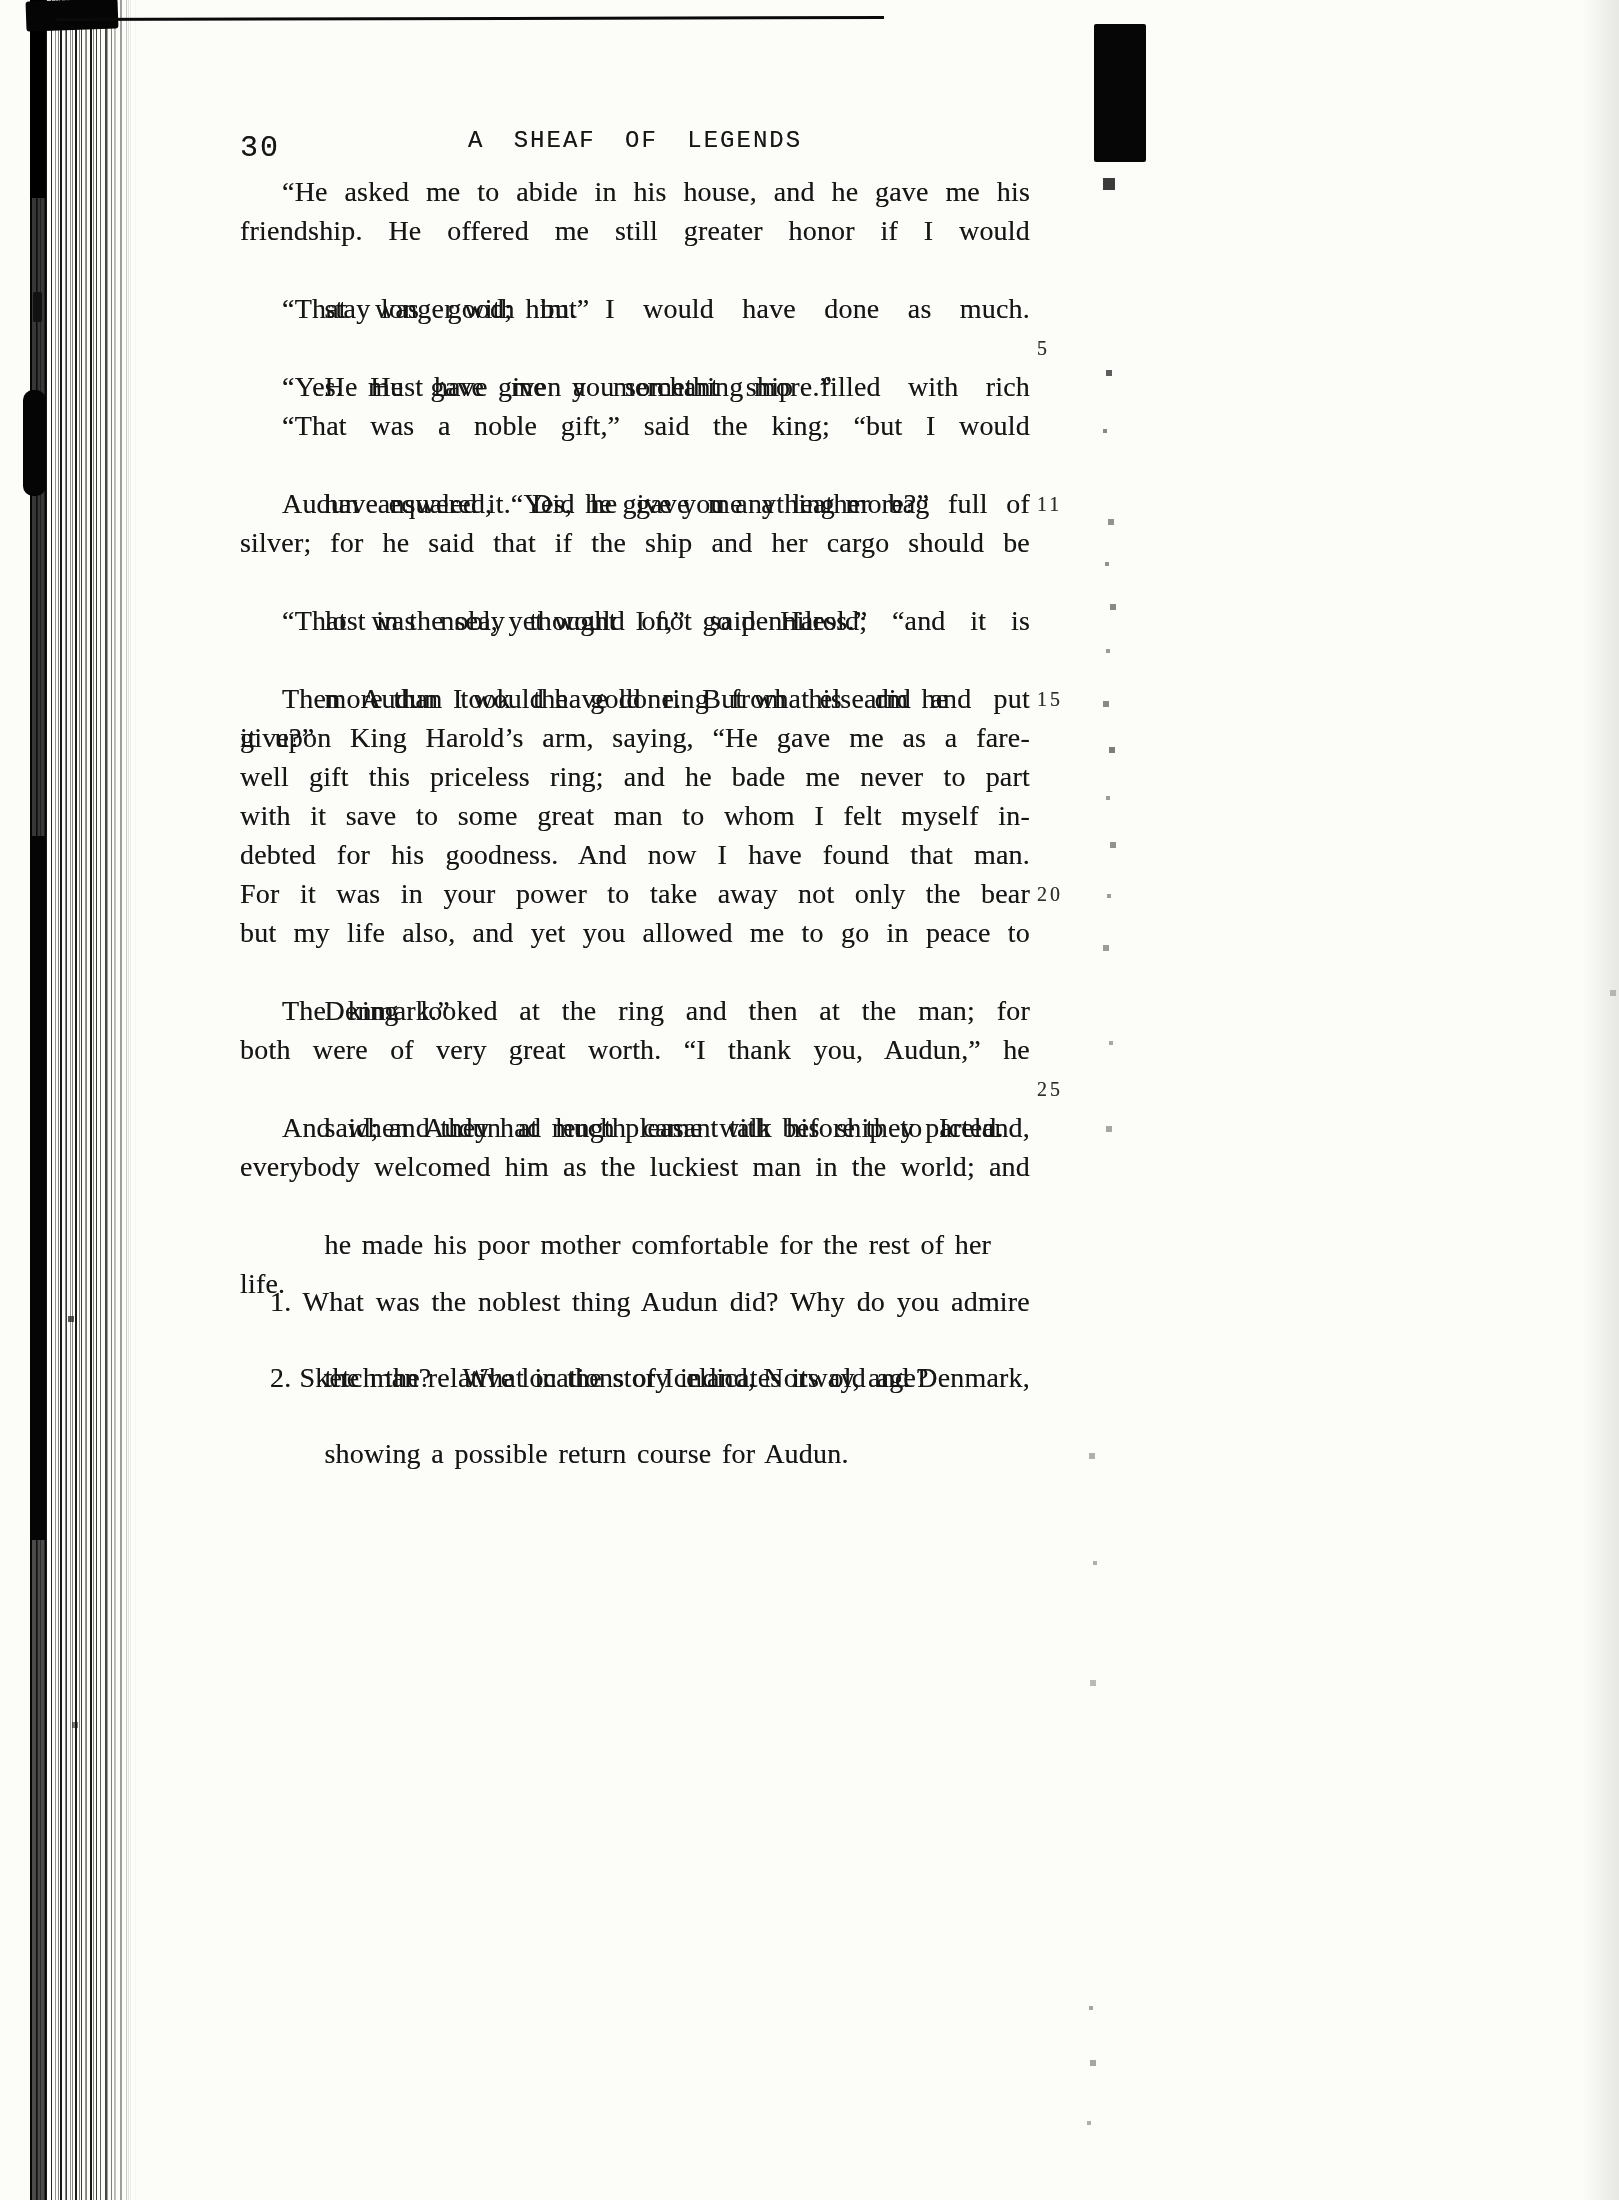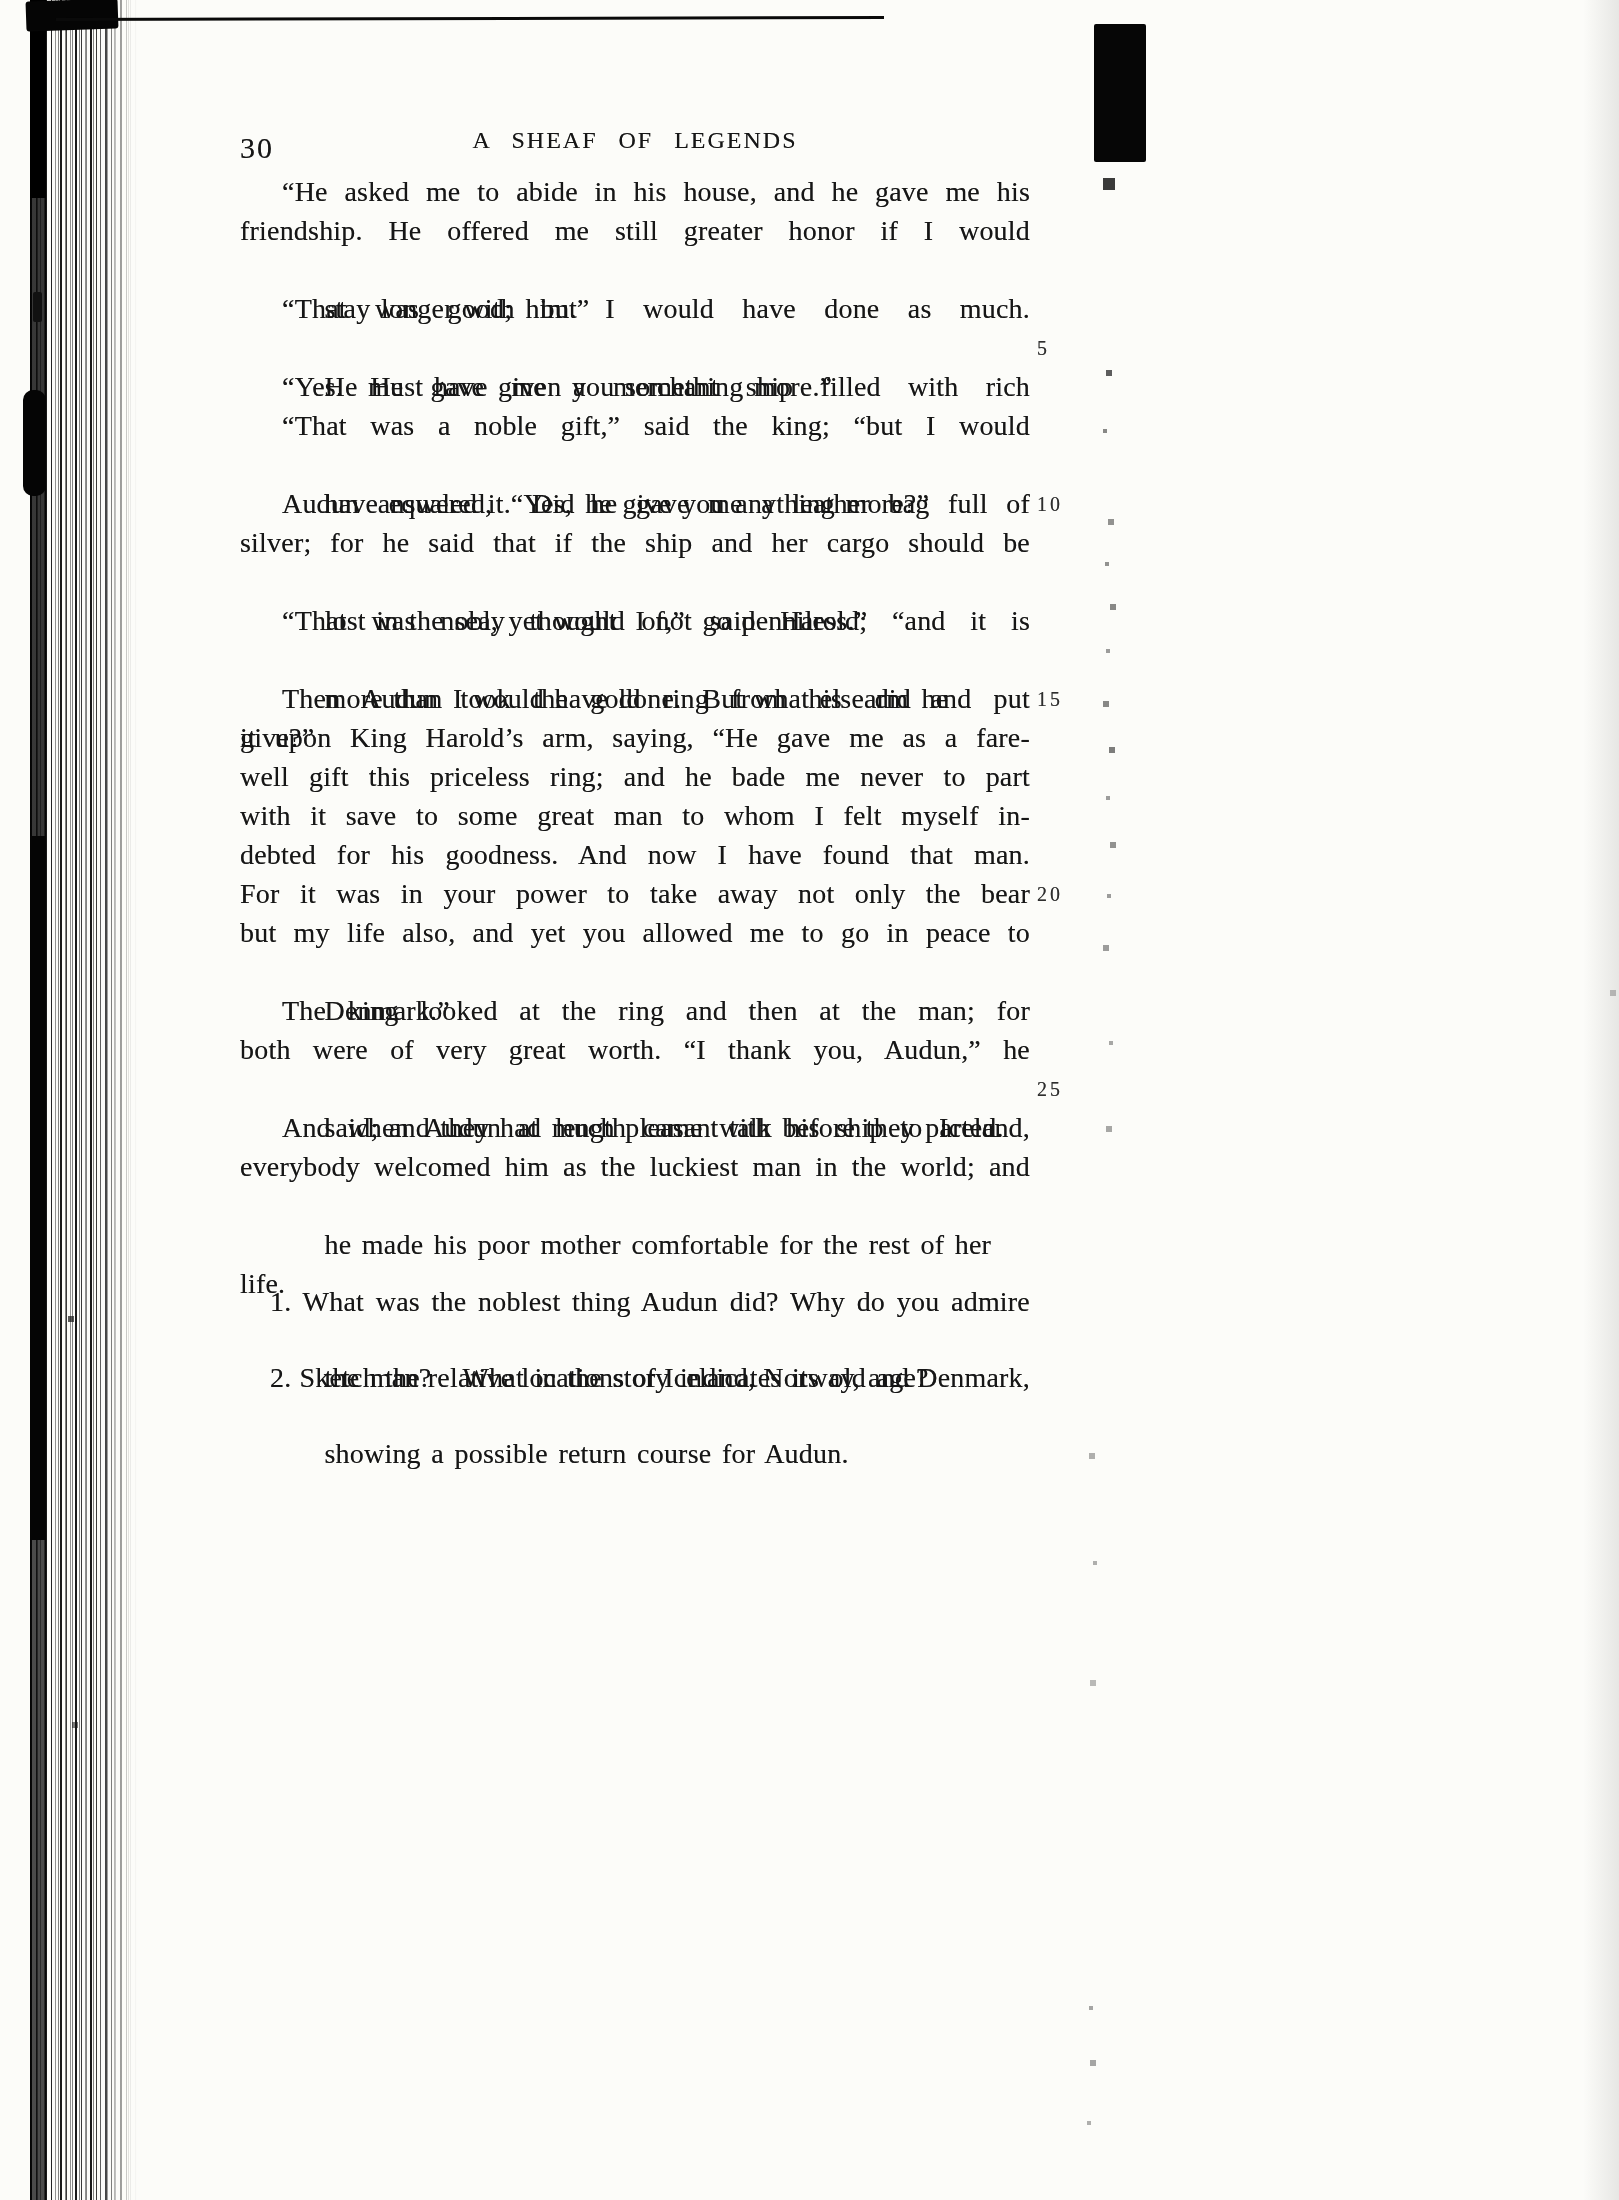--- a/index.html
+++ b/index.html
@@ -80,21 +80,21 @@
       1092px 1682px 0 2px rgba(60,60,60,.35),
       1090px 2007px 0 1px rgba(60,60,60,.45),
       1092px 2062px 0 2px rgba(60,60,60,.45),
       1088px 2122px 0 1px rgba(60,60,60,.4),
       70px 1318px 0 2px rgba(20,20,20,.7),
       74px 1724px 0 2px rgba(20,20,20,.55),
       1612px 992px 0 2px rgba(80,80,80,.35);
   }
 
   
-  .header-row { position:absolute; left:240px; top:127px; width:790px; height:44px; }
+  .header-row { position:absolute; left:240px; top:127px; width:790px; height:44px;font-family:Liberation Mono, monospace; }
   .page-num {
     position:absolute; left:0; top:4px;
     font-size:30px; letter-spacing:2px;
   }
   .running-head {
     position:absolute; left:0; right:0; top:0; text-align:center;
     font-size:24px; letter-spacing:2px; word-spacing:13px;
   }
 
   .body-block { position:absolute; left:240px; top:172px; width:790px; }
@@ -171,21 +171,21 @@
       <div class="line indent">
         <span class="line-text">“That was a noble gift,” said the king; “but I would</span>
         <span class="line-num"></span>
       </div>
       <div class="line para-end">
         <span class="line-text">have equaled it.  Did he give you anything more?”</span>
         <span class="line-num"></span>
       </div>
       <div class="line indent">
         <span class="line-text">Audun answered, “Yes, he gave me a leather bag full of</span>
-        <span class="line-num">10</span>
+        <span class="line-num">11</span>
       </div>
       <div class="line">
         <span class="line-text">silver; for he said that if the ship and her cargo should be</span>
         <span class="line-num"></span>
       </div>
       <div class="line para-end">
         <span class="line-text">lost in the sea, yet would I not go penniless.”</span>
         <span class="line-num"></span>
       </div>
       <div class="line indent">

